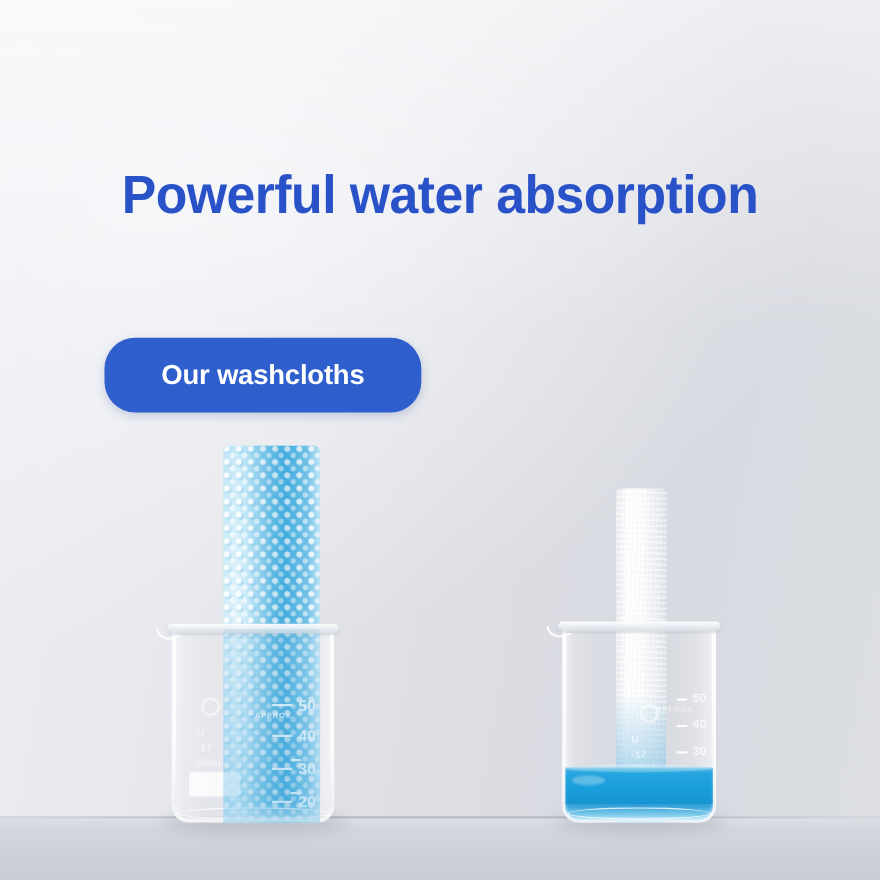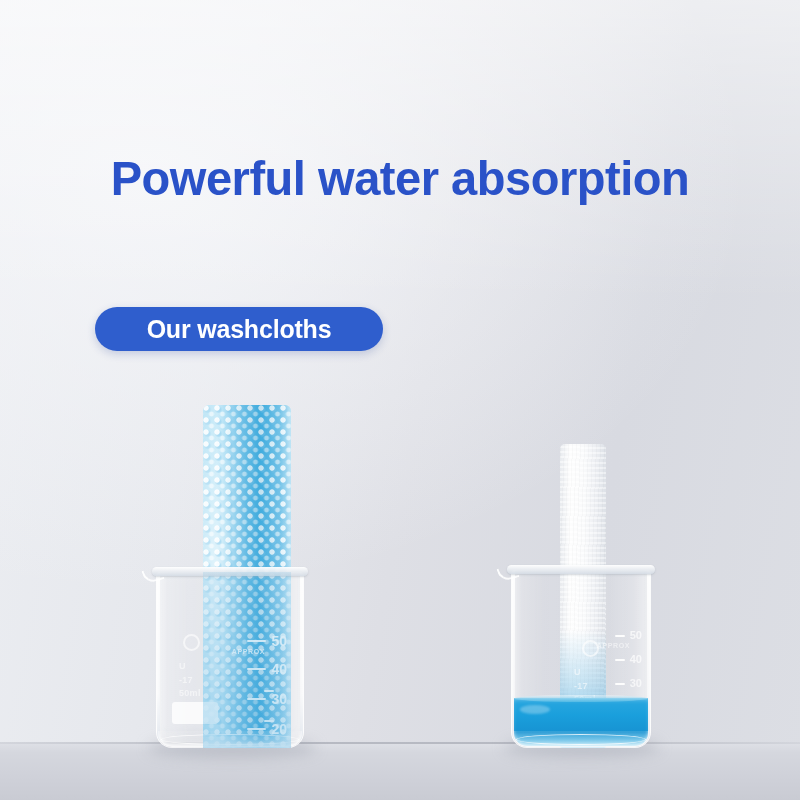--- a/index.html
+++ b/index.html
@@ -44,21 +44,21 @@
     font-weight:bold;
     letter-spacing:-0.5px;
     color:#2a52c8;
     white-space:nowrap;
     transform:scaleX(.96);
   }
 
   
   .pill {
     position:absolute;
-    height:44px;
+    height:68px;
     border-radius:28px;
     display:flex; align-items:center; justify-content:center;
     color:#ffffff;
     font-weight:bold;
     white-space:nowrap;
   }
   #pill-ours {
     left:95px; top:307px; width:288px;
     background:#2f5ecd;
     font-size:25px;

